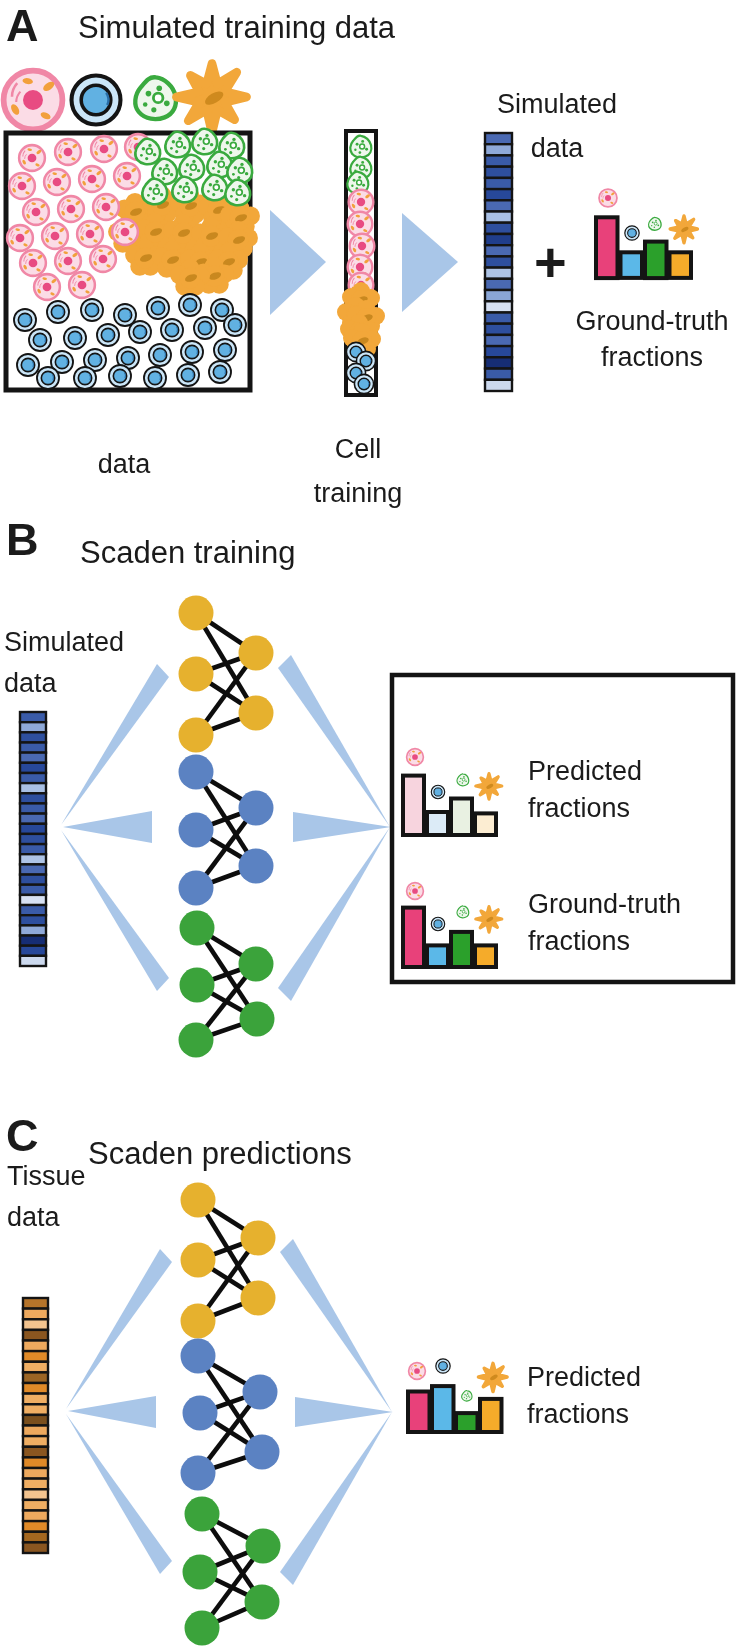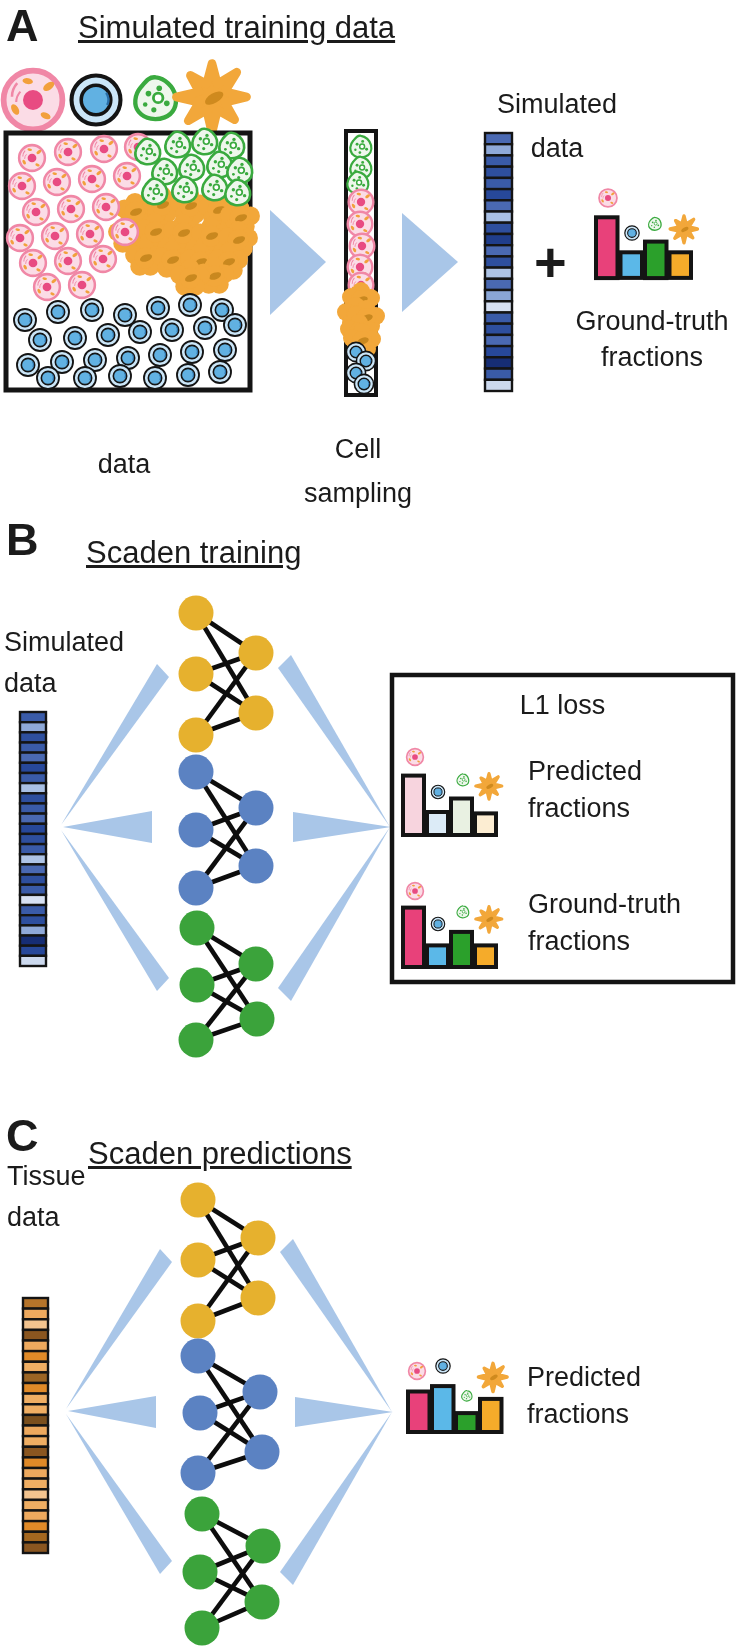--- a/index.html
+++ b/index.html
@@ -1,21 +1,21 @@
 <!DOCTYPE html>
 <html><head>
 <meta charset="utf-8">
 <style>
   html,body{margin:0;padding:0;background:#fff;}
   #canvas{position:relative;width:750px;height:1649px;background:#ffffff;overflow:hidden;
           font-family:"Liberation Sans",sans-serif;color:#1b1b1b;}
   #gfx{position:absolute;left:0;top:0;}
   .lbl{position:absolute;white-space:pre;line-height:1.15;color:#1b1b1b;}
   .panel-letter{font-size:45px;font-weight:700;}
-  .title{font-size:31px;text-decoration:underline;}
+  .title{font-size:31px;}
   .txt{font-size:27px;}
   .center{text-align:center;}
 </style>
 </head>
 <body>
 
 <div id="canvas">
 
   <svg id="gfx" width="750" height="1649" viewBox="0 0 750 1649">
     <defs>
@@ -394,28 +394,27 @@
   <div class="lbl title" style="left:78px;top:10px;">Simulated training data</div>
 
   <div class="lbl txt center" style="left:462px;top:82px;width:190px;line-height:44px;"><span>Simulated</span><br><span>data</span></div>
 
   <div class="lbl" style="left:534px;top:230px;font-size:56px;font-weight:600;">+</div>
 
   <div class="lbl txt center" style="left:548px;top:303px;width:208px;line-height:36px;"><span>Ground-truth</span><br><span>fractions</span></div>
 
   <div class="lbl txt center" style="left:24px;top:400px;width:200px;line-height:43px;"><br><span>data</span></div>
 
-  <div class="lbl txt center" style="left:258px;top:404px;width:200px;line-height:44px;margin-top:23px;"><span>Cell</span><br><span>sampling</span></div>
+  <div class="lbl txt center" style="left:258px;top:404px;width:200px;line-height:44px;margin-top:23px;"><span>Cell</span><br><span>training</span></div>
 
   <div class="lbl panel-letter" style="left:6px;top:514px;">B</div>
-  <div class="lbl title" style="left:80px;top:535px;margin-left:6px;">Scaden training</div>
+  <div class="lbl title" style="left:80px;top:535px;">Scaden training</div>
 
   <div class="lbl txt" style="left:4px;top:622px;line-height:41px;"><span>Simulated</span><br><span>data</span></div>
 
-  <div class="lbl txt center" style="left:392px;top:690px;width:341px;">L1 loss</div>
 
   <div class="lbl txt" style="left:528px;top:753px;line-height:37px;"><span>Predicted</span><br><span>fractions</span></div>
 
   <div class="lbl txt" style="left:528px;top:886px;line-height:37px;"><span>Ground-truth</span><br><span>fractions</span></div>
 
   <div class="lbl panel-letter" style="left:6px;top:1110px;">C</div>
   <div class="lbl title" style="left:88px;top:1136px;">Scaden predictions</div>
 
   <div class="lbl txt" style="left:7px;top:1156px;line-height:41px;"><span>Tissue</span><br><span>data</span></div>
 

